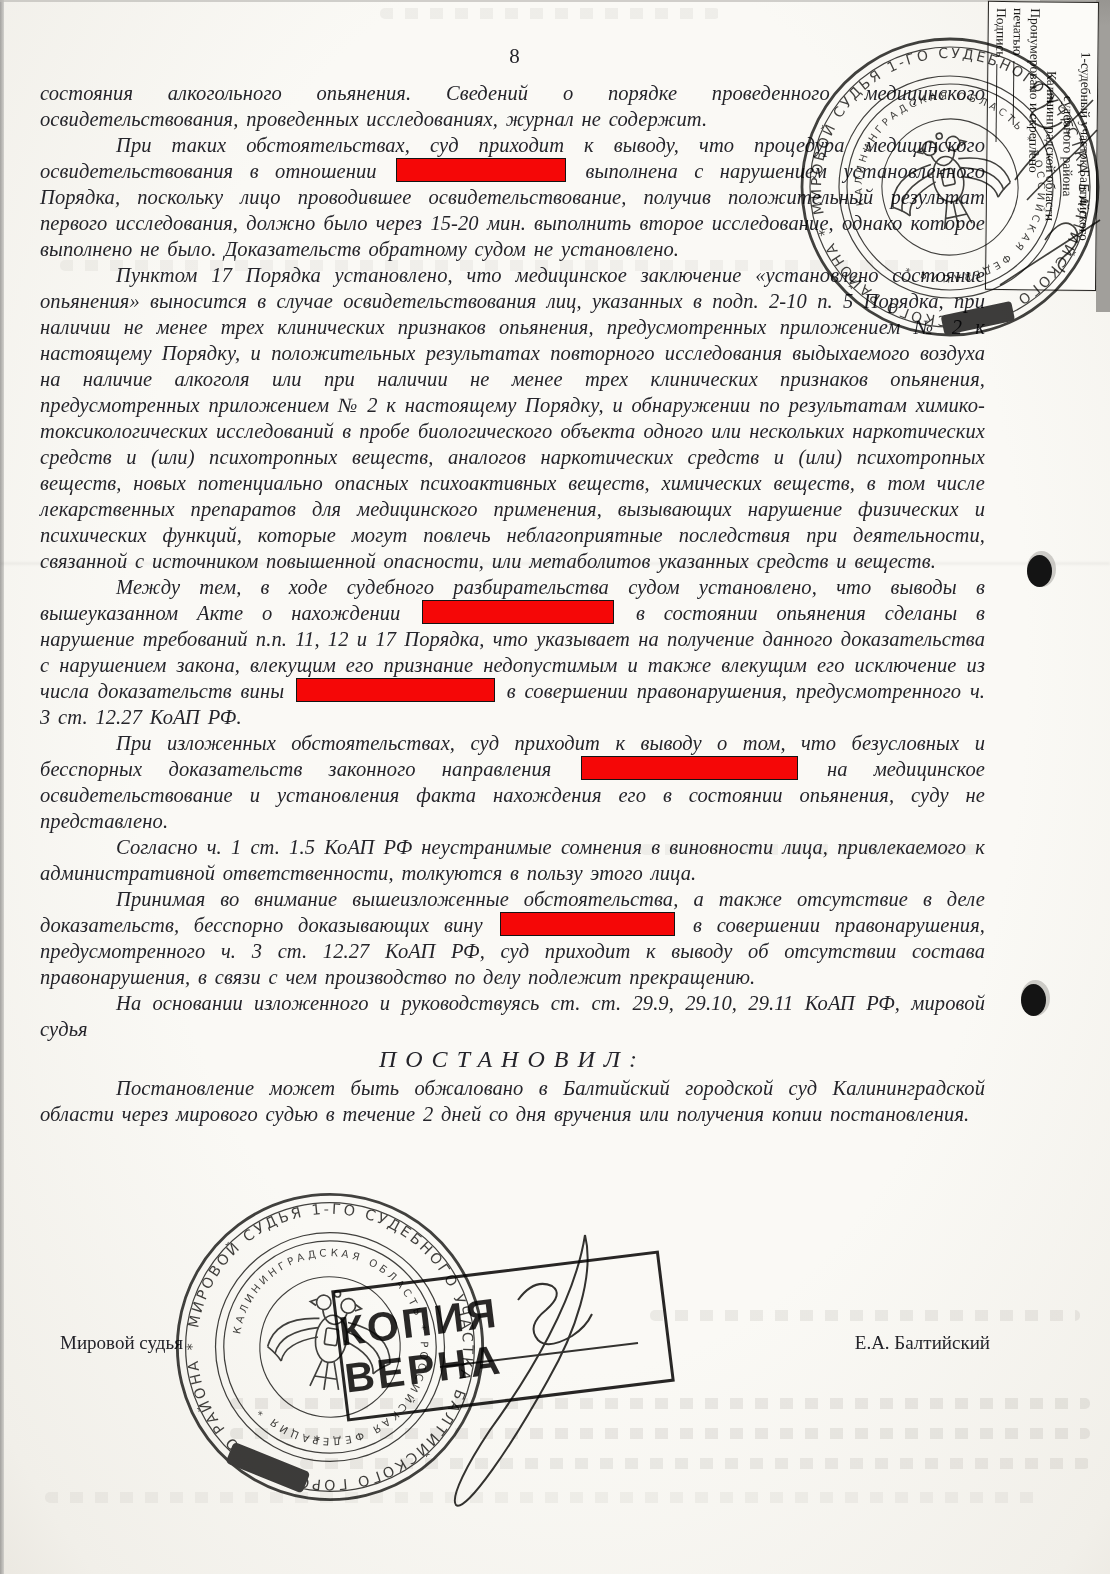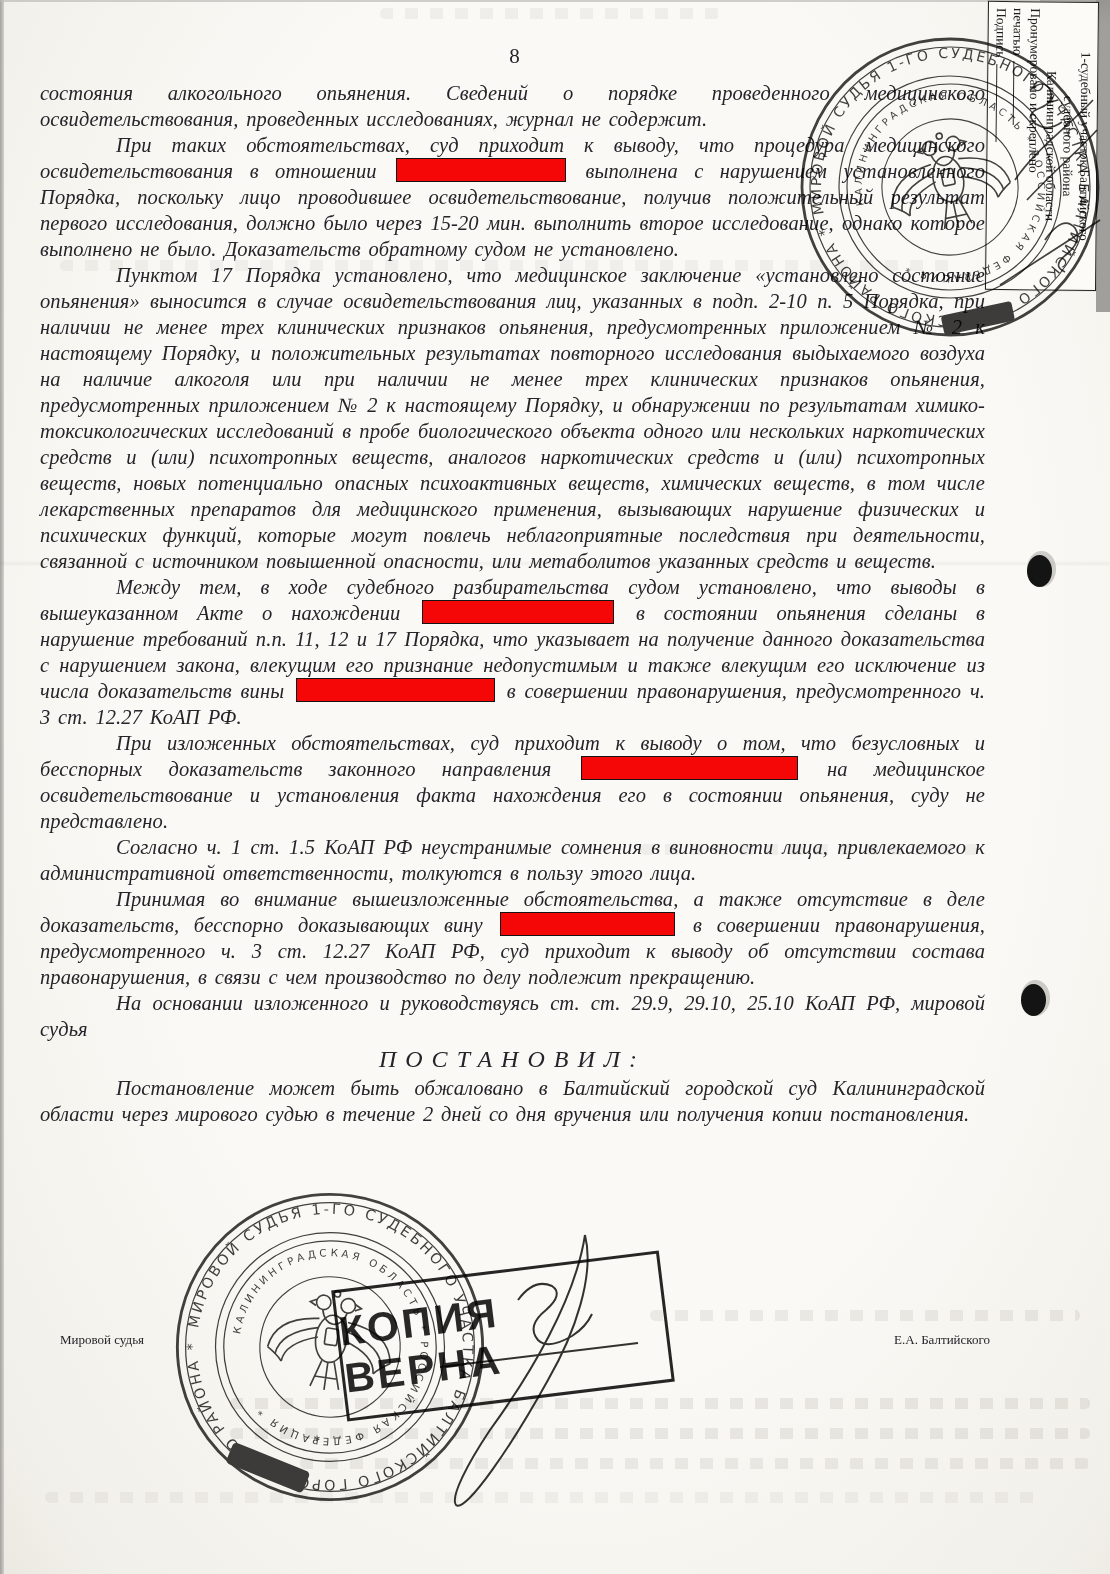--- a/index.html
+++ b/index.html
@@ -18,21 +18,21 @@
   .crease{position:absolute;left:0;top:562px;width:1110px;height:3px;background:rgba(60,55,50,.05);filter:blur(1px);}
 
   .page-number{position:absolute;left:42px;top:44px;width:945px;text-align:center;font-size:21px;}
 
   .doc-col{position:absolute;left:40px;top:80px;width:945px;font-size:20.5px;line-height:26px;text-align:justify;word-spacing:2.5px;letter-spacing:.1px;font-style:italic;}
   .para{margin:0;}
   .para.ind{text-indent:76px;}
   .redact{display:inline-block;height:22px;vertical-align:-4px;background:#f50707;border:1.6px solid #141414;margin:0 3px;}
   .resolution-heading{margin:4px 0 3px 0;text-align:center;letter-spacing:9px;font-size:24px;text-indent:0;}
 
-  .sig-row{position:absolute;left:60px;top:1332px;width:930px;display:flex;justify-content:space-between;font-size:13px;}
+  .sig-row{position:absolute;left:60px;top:1332px;width:930px;display:flex;justify-content:space-between;font-size:19px;}
 
   
   .stampbox-rot{position:absolute;left:1099px;top:2px;width:289px;height:111px;transform:rotate(90.6deg);transform-origin:0 0;
     background:#fcfbf8;border:1.6px solid #23211e;box-shadow:0 0 0 1px rgba(0,0,0,.06);
     font-family:"Liberation Serif",serif;font-size:13.5px;line-height:17px;color:#1d1c1a;padding:3px 6px 2px 6px;box-sizing:border-box;}
   .stampbox-rot .c{text-align:center;}
   .stampbox-rot .l{text-align:left;}
   .fill-line{display:inline-block;width:64px;border-bottom:1.2px solid #2a2927;height:11px;margin-left:6px;}
 
   
@@ -78,31 +78,31 @@
 
   <div class="doc-col">
     <div>
         <p class="para">состояния алкогольного опьянения. Сведений о порядке проведенного медицинского освидетельствования, проведенных исследованиях, журнал не содержит. </p>
         <p class="para ind">При таких обстоятельствах, суд приходит к выводу, что процедура медицинского освидетельствования в отношении <span class="redact" style="width: 168px;"></span> выполнена с нарушением установленного Порядка, поскольку лицо проводившее освидетельствование, получив положительный результат первого исследования, должно было через 15-20 мин. выполнить второе исследование, однако которое выполнено не было. Доказательств обратному судом не установлено. </p>
         <p class="para ind">Пунктом 17 Порядка установлено, что медицинское заключение «установлено состояние опьянения» выносится в случае освидетельствования лиц, указанных в подп. 2-10 п. 5 Порядка, при наличии не менее трех клинических признаков опьянения, предусмотренных приложением № 2 к настоящему Порядку, и положительных результатах повторного исследования выдыхаемого воздуха на наличие алкоголя или при наличии не менее трех клинических признаков опьянения, предусмотренных приложением № 2 к настоящему Порядку, и обнаружении по результатам химико-токсикологических исследований в пробе биологического объекта одного или нескольких наркотических средств и (или) психотропных веществ, аналогов наркотических средств и (или) психотропных веществ, новых потенциально опасных психоактивных веществ, химических веществ, в том числе лекарственных препаратов для медицинского применения, вызывающих нарушение физических и психических функций, которые могут повлечь неблагоприятные последствия при деятельности, связанной с источником повышенной опасности, или метаболитов указанных средств и веществ. </p>
         <p class="para ind">Между тем, в ходе судебного разбирательства судом установлено, что выводы в вышеуказанном Акте о нахождении <span class="redact" style="width: 190px;"></span> в состоянии опьянения сделаны в нарушение требований п.п. 11, 12 и 17 Порядка, что указывает на получение данного доказательства с нарушением закона, влекущим его признание недопустимым и также влекущим его исключение из числа доказательств вины <span class="redact" style="width: 197px;"></span> в совершении правонарушения, предусмотренного ч. 3 ст. 12.27 КоАП РФ. </p>
         <p class="para ind">При изложенных обстоятельствах, суд приходит к выводу о том, что безусловных и бесспорных доказательств законного направления <span class="redact" style="width: 215px;"></span> на медицинское освидетельствование и установления факта нахождения его в состоянии опьянения, суду не представлено. </p>
         <p class="para ind">Согласно ч. 1 ст. 1.5 КоАП РФ неустранимые сомнения в виновности лица, привлекаемого к административной ответственности, толкуются в пользу этого лица. </p>
         <p class="para ind">Принимая во внимание вышеизложенные обстоятельства, а также отсутствие в деле доказательств, бесспорно доказывающих вину <span class="redact" style="width: 173px;"></span> в совершении правонарушения, предусмотренного ч. 3 ст. 12.27 КоАП РФ, суд приходит к выводу об отсутствии состава правонарушения, в связи с чем производство по делу подлежит прекращению. </p>
-        <p class="para ind">На основании изложенного и руководствуясь ст. ст. 29.9, 29.10, 25.10 КоАП РФ, мировой судья </p>
+        <p class="para ind">На основании изложенного и руководствуясь ст. ст. 29.9, 29.10, 29.11 КоАП РФ, мировой судья </p>
       </div>
     <p class="para resolution-heading">ПОСТАНОВИЛ:</p>
     <div>
         <p class="para ind">Постановление может быть обжаловано в Балтийский городской суд Калининградской области через мирового судью в течение 2 дней со дня вручения или получения копии постановления. </p>
       </div>
   </div>
 
   <div class="sig-row">
     <span>Мировой судья</span>
-    <span>Е.А. Балтийского</span>
+    <span>Е.А. Балтийский</span>
   </div>
 
   <div class="stampbox-rot">
     <div class="c">1-судебный участок Балтийского</div>
     <div class="c">судебного района</div>
     <div class="c">Калининградской области</div>
     <div class="l">Пронумеровано и скреплено</div>
     <div class="l"><span>печатью</span><span class="fill-line"></span></div>
     <div class="l"><span>Подпись</span><span class="fill-line" style="width:78px"></span></div>
   </div>

